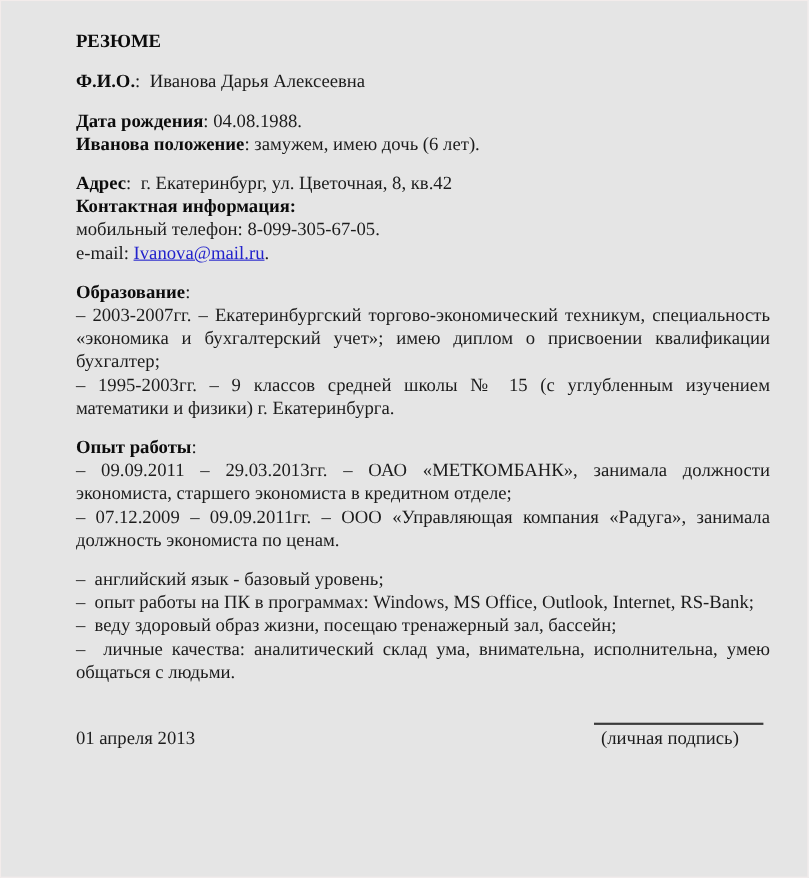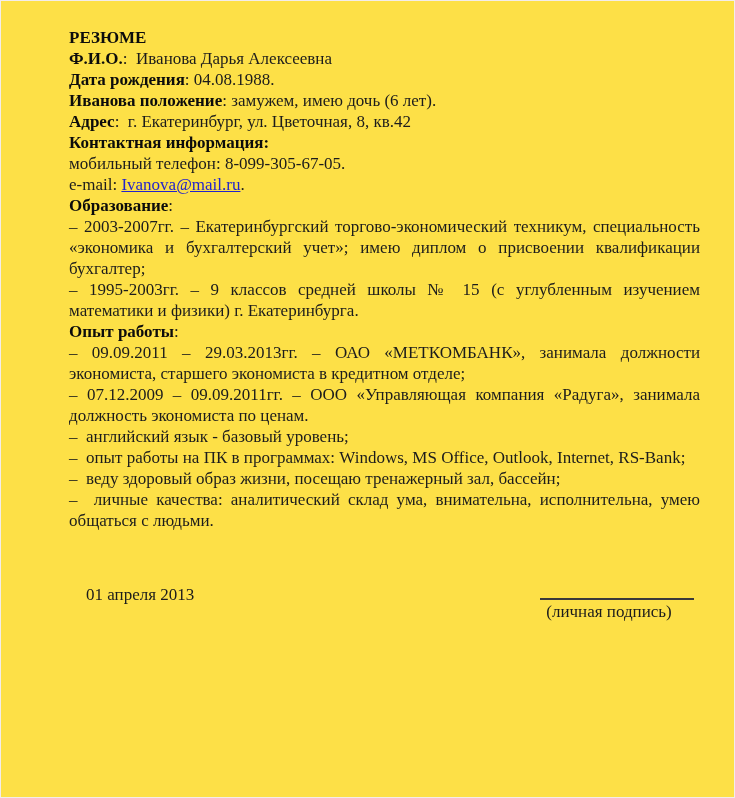--- a/index.html
+++ b/index.html
@@ -4,47 +4,47 @@
 <style>
   html, body {
     margin: 0;
     padding: 0;
     background: #ffffff;
   }
   .page {
     box-sizing: border-box;
     width: 735px;
     min-height: 798px;
-    background: #fde047;
+    background: #e5e5e5;
     padding: 26px 34px 18px 68px;
     font-family: "Liberation Serif", "DejaVu Serif", serif;
     font-size: 17px;
     line-height: 21px;
     color: #1c1c1c;
     border: 1px solid #f3eceb;
   }
   .line { margin: 0; }
   .line b { color: #0c0c0c; }
   .para {
     margin: 0;
     text-align: justify;
   }
-  .block { }
+  .block { margin-top: 15px; }
   .block-lg { margin-top: 36px; }
   a.email {
     color: var(--link-color, #2323cc);
     text-decoration: underline;
     cursor: pointer;
   }
   .footer {
     display: flex;
     justify-content: space-between;
     align-items: flex-end;
   }
-  .date { margin: 17px; white-space: nowrap; }
+  .date { margin: 0; white-space: nowrap; }
   .signature { width: 182px; text-align: center; }
   .sig-rule {
     height: 0;
     border-top: 2px solid #3a3a3a;
     margin: 0 6px 1px 22px;
   }
   .sig-caption { white-space: nowrap; font-family: Liberation Serif, serif; }
 </style>
 </head>
 <body>

